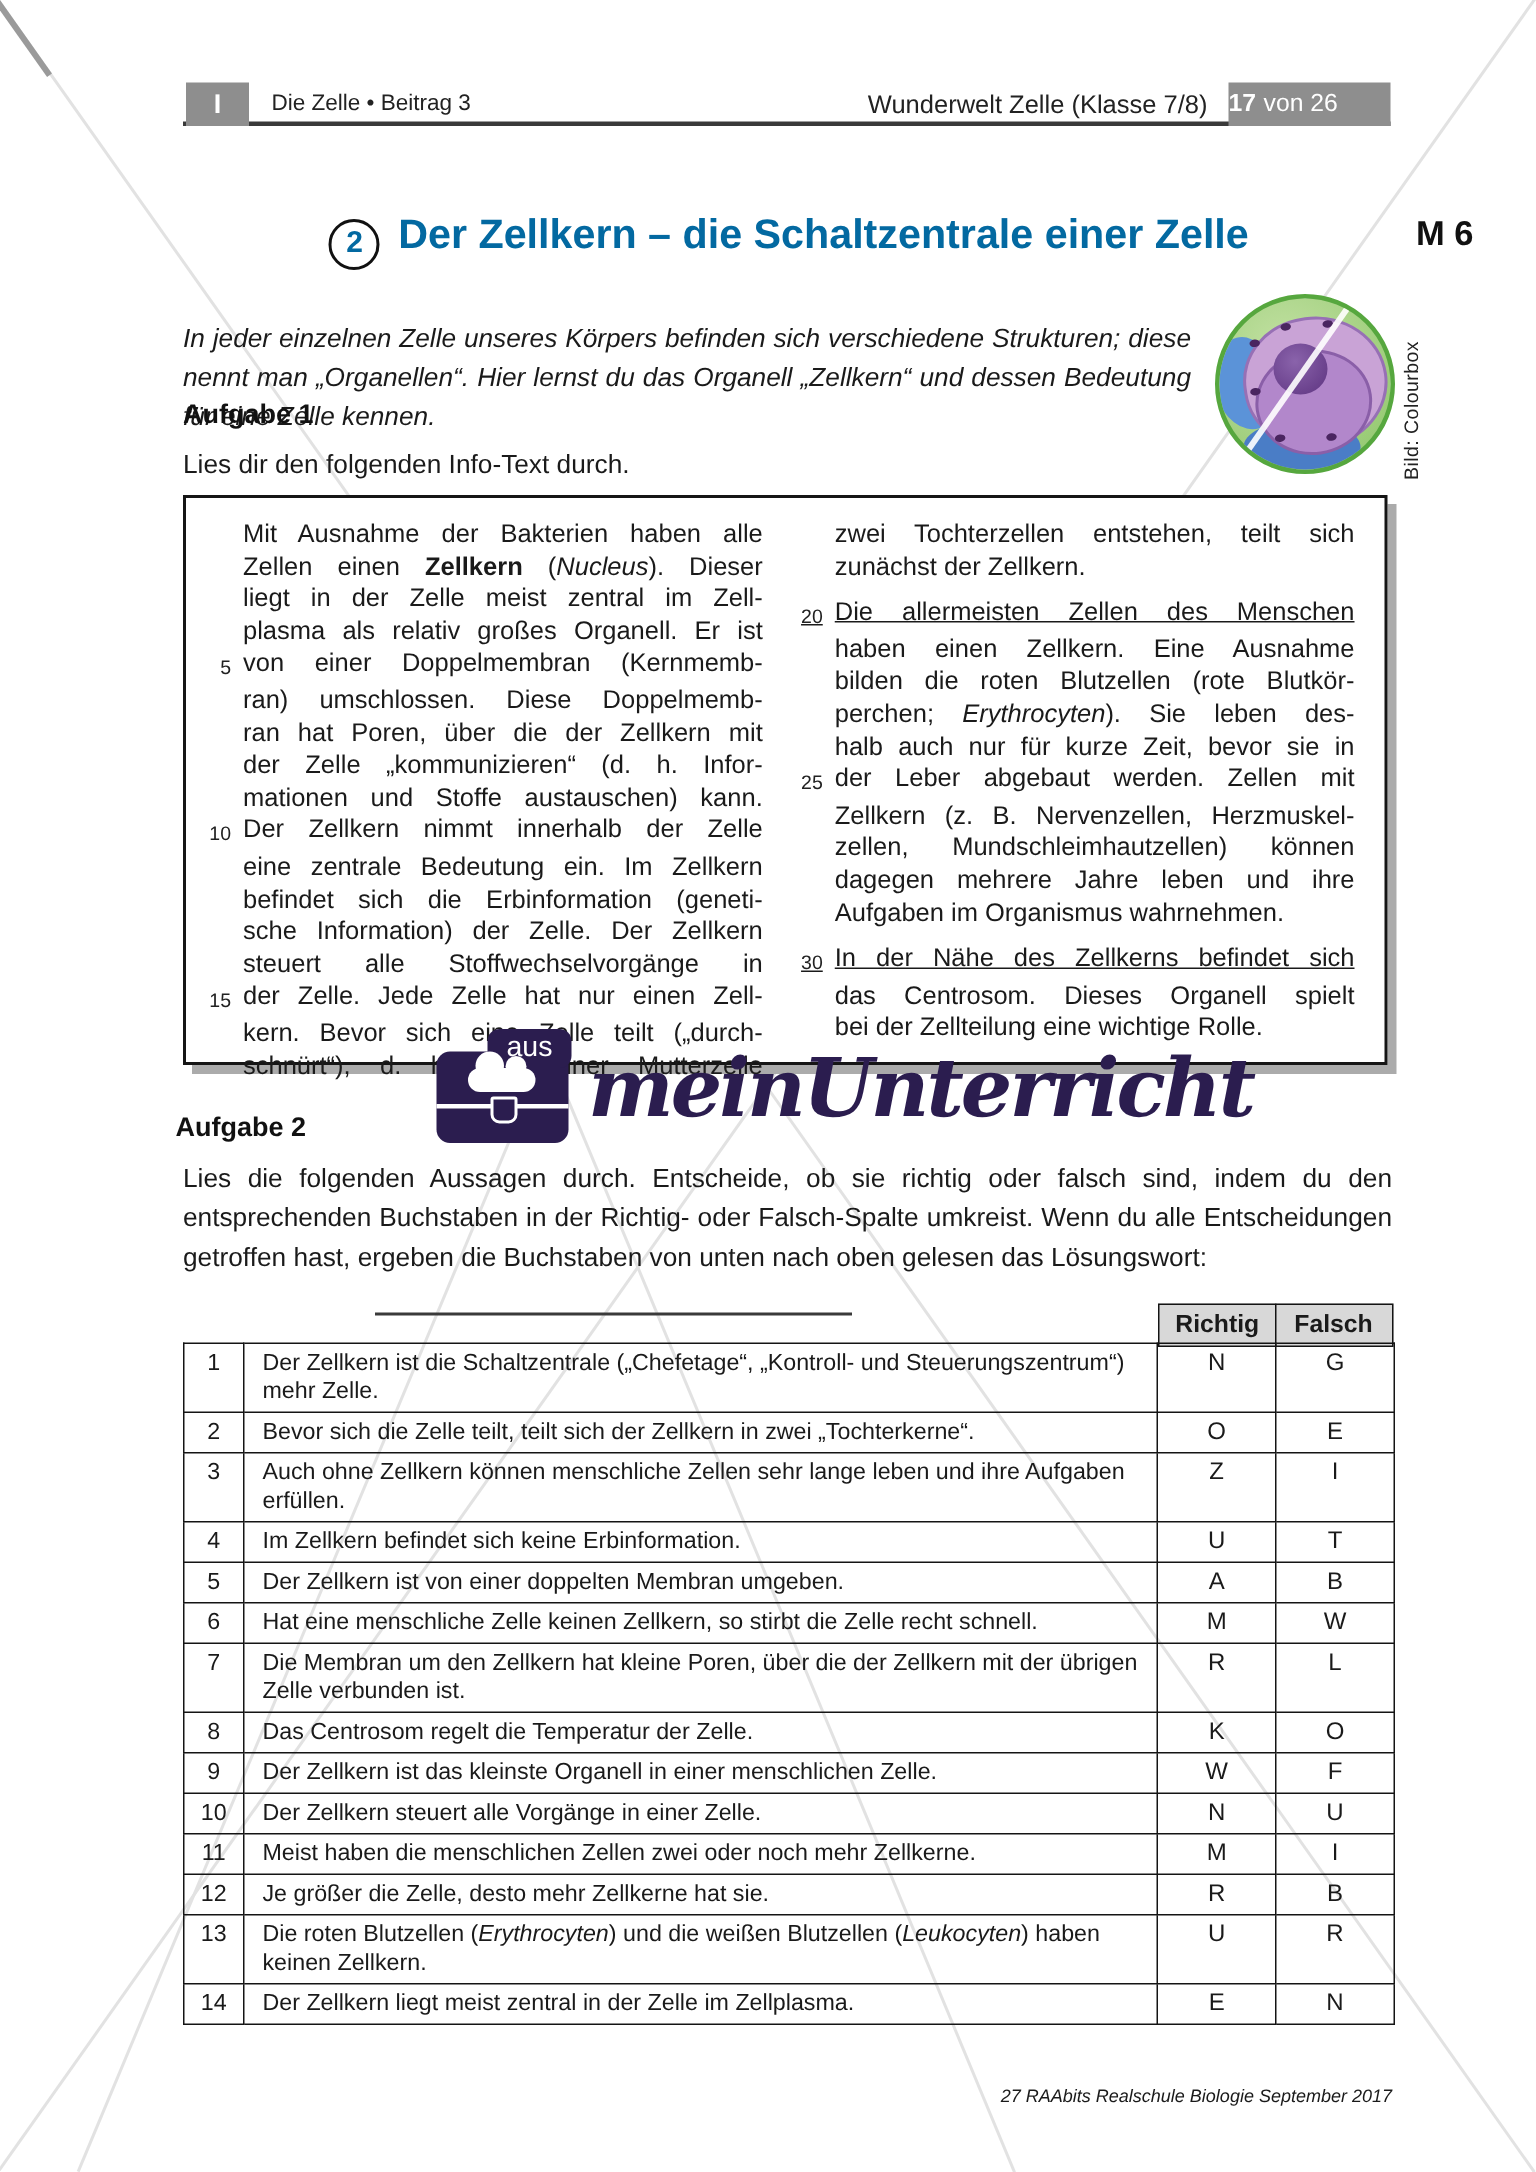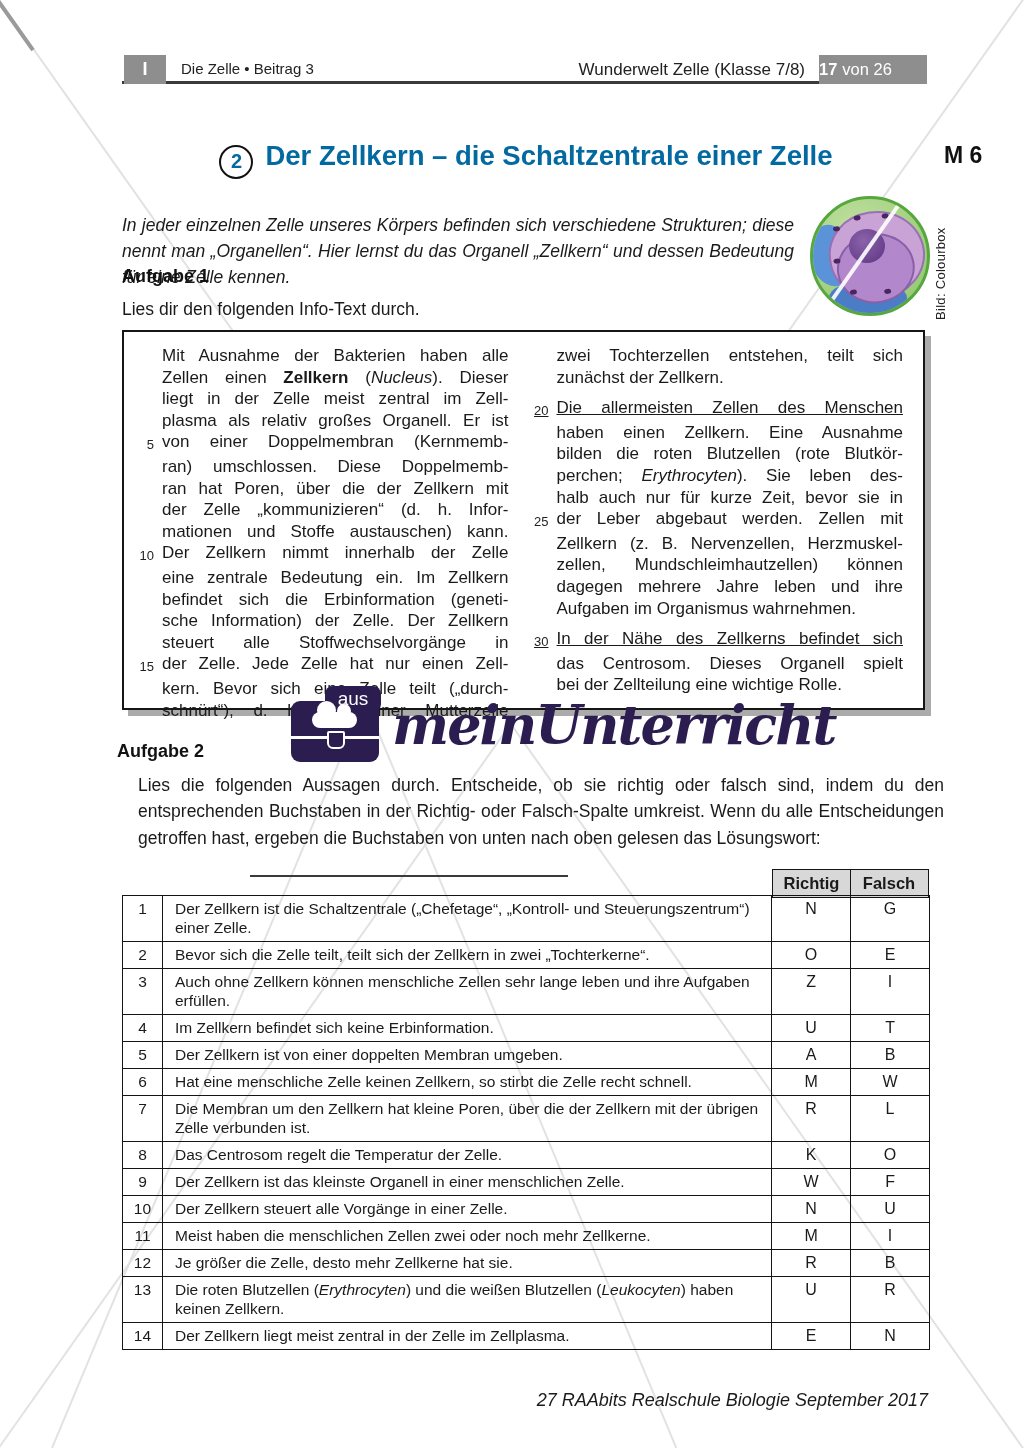--- a/index.html
+++ b/index.html
@@ -48,21 +48,21 @@
   .pore{position:absolute;width:7px;height:5px;background:#4a2560;border-radius:50%;}
   .cell-wline{position:absolute;width:210px;height:4px;background:rgba(255,255,255,.9);
               left:-60px;top:62px;transform:rotate(125deg);}
 
   
   .task-h{font-size:18px;font-weight:bold;color:#111;}
   .task-p{font-size:17.5px;line-height:1.5;color:#1a1a1a;}
   .a1-h{left:122px;top:266px;}
   .a1-p{left:122px;top:296px;}
   .a2-h{left:117px;top:741px;z-index:4;}
-  .a2-p{left:138px;top:772px;width:806px;text-align:justify;}
+  .a2-p{left:122px;top:772px;width:806px;text-align:justify;}
 
   
   .ibox{left:122px;top:330px;width:803px;height:380px;border:2px solid #151515;background:#fff;
         box-shadow:6px 6px 0 #ababab;box-sizing:border-box;display:flex;padding:13px 8px 0 2px;}
   .icol{flex:1;min-width:0;}
   .iline{display:flex;line-height:21.6px;}
   .iline.pgap{margin-top:9px;text-decoration:underline;}
   .lnum{width:28px;text-align:right;padding-right:8px;font-size:13px;color:#222;flex:none;padding-top:3px;}
   .ltxt{flex:1;font-size:17px;color:#1a1a1a;padding-right:12px;}
   .ltxt.just{text-align:justify;text-align-last:justify;}
@@ -87,21 +87,21 @@
   .atbl-head{left:772px;top:869px;display:flex;z-index:2;}
   .atbl-head .hc{width:79px;height:29px;background:#d8d8d8;border:1.5px solid #141414;box-sizing:border-box;
                  display:flex;align-items:center;justify-content:center;font-weight:bold;font-size:16.5px;}
   .atbl-head .hc + .hc{margin-left:-1.5px;}
   .atbl{left:122px;top:895px;width:808px;border-collapse:collapse;z-index:2;position:absolute;}
   .atbl td{border:1.5px solid #141414;vertical-align:top;padding:3px 8px 4px 8px;font-size:15.5px;line-height:19px;}
   .atbl .c-num{width:40px;text-align:center;box-sizing:border-box;}
   .atbl .c-txt{width:610px;box-sizing:border-box;padding-left:12px;}
   .atbl .c-let{width:79px;text-align:center;box-sizing:border-box;font-size:16px;}
 
-  .footer{left:122px;top:1390px;width:806px;text-align:right;font-size:18px;font-style:italic;color:#1a1a1a;}
+  .footer{left:122px;top:1390px;width:806px;text-align:right;font-size:12px;font-style:italic;color:#1a1a1a;}
 </style>
 </head>
 <body>
 
 <div class="page">
 
   <div class="wline" style="left:0;top:0;width:1773px;transform:rotate(54.73deg);"></div>
   <div class="wline dark-stub" style="left:0;top:0;width:60px;transform:rotate(54.73deg);"></div>
   <div class="wline" style="left:1024px;top:0;width:1773px;transform:rotate(125.27deg);"></div>
   <div class="wline" style="left:366px;top:700px;width:811px;transform:rotate(112.7deg);"></div>
@@ -329,21 +329,21 @@
   <div class="abs atbl-head">
     <div class="hc">Richtig</div>
     <div class="hc">Falsch</div>
   </div>
 
   <table class="atbl">
     <tbody>
 
         <tr>
           <td class="c-num">1</td>
-          <td class="c-txt">Der Zellkern ist die Schaltzentrale („Chefetage“, „Kontroll- und Steuerungszen­trum“) einer Zelle.</td>
+          <td class="c-txt">Der Zellkern ist die Schaltzentrale („Chefetage“, „Kontroll- und Steuerungszen­trum“) mehr Zelle.</td>
           <td class="c-let">N</td>
           <td class="c-let">G</td>
         </tr>
 
         <tr>
           <td class="c-num">2</td>
           <td class="c-txt">Bevor sich die Zelle teilt, teilt sich der Zellkern in zwei „Tochterkerne“.</td>
           <td class="c-let">O</td>
           <td class="c-let">E</td>
         </tr>

